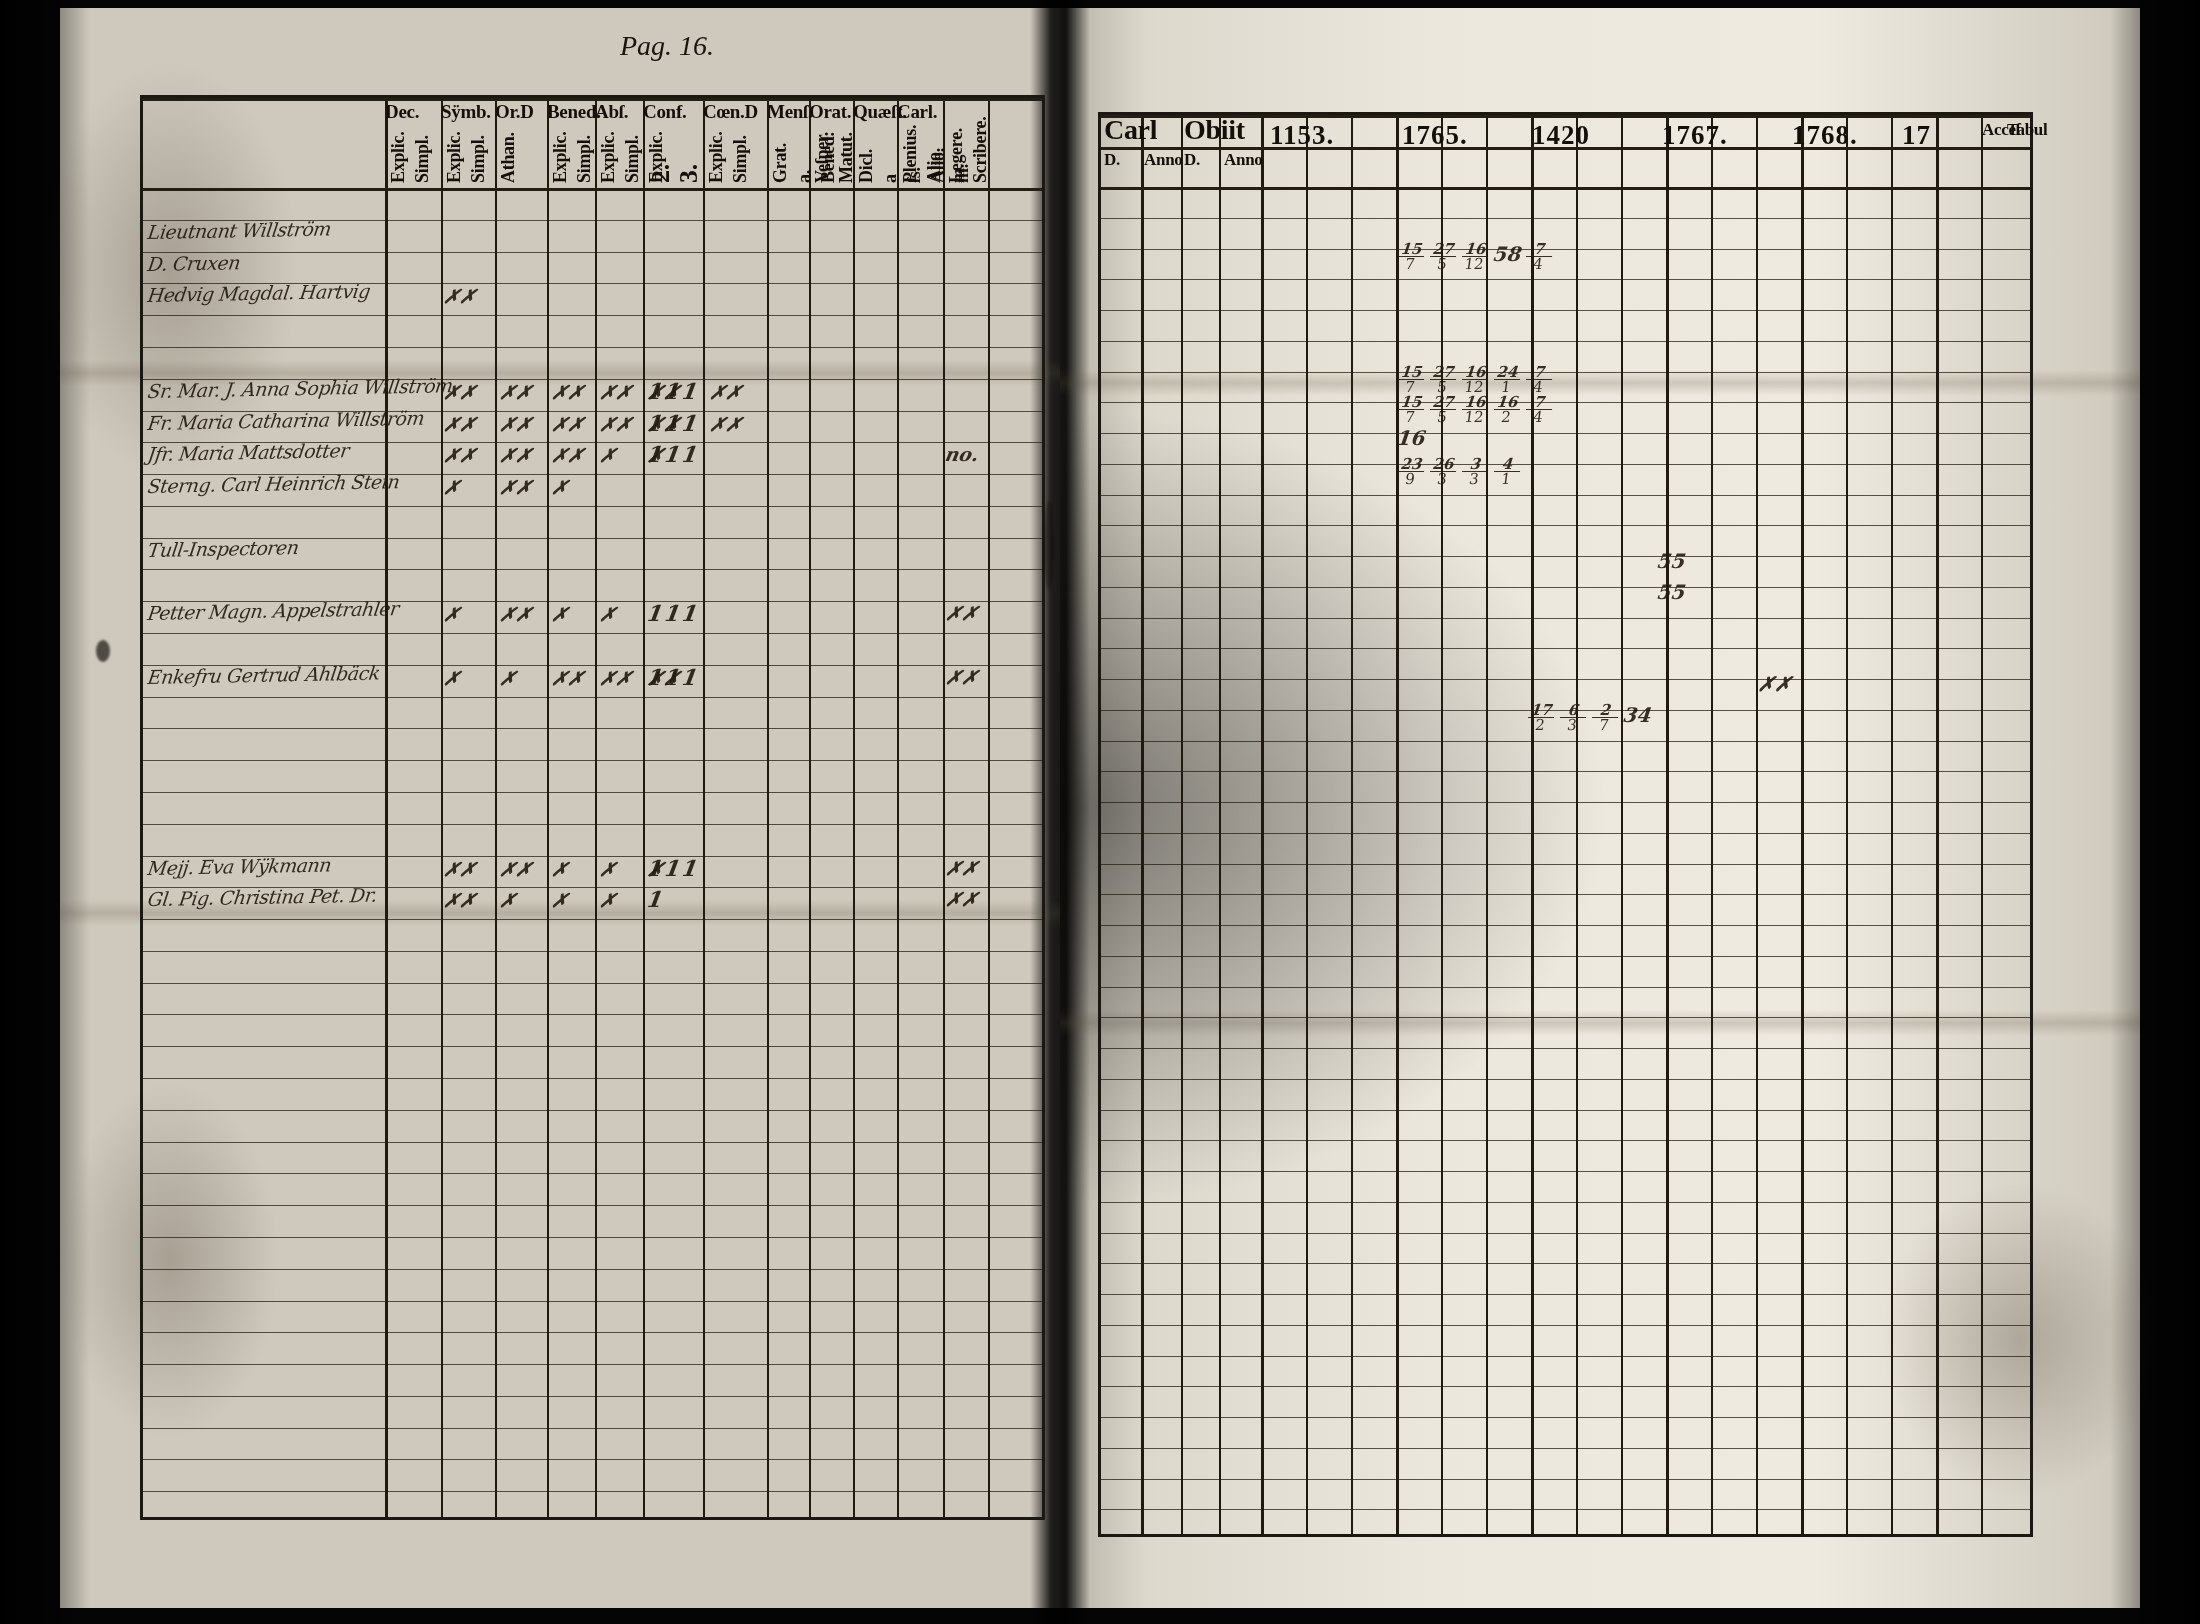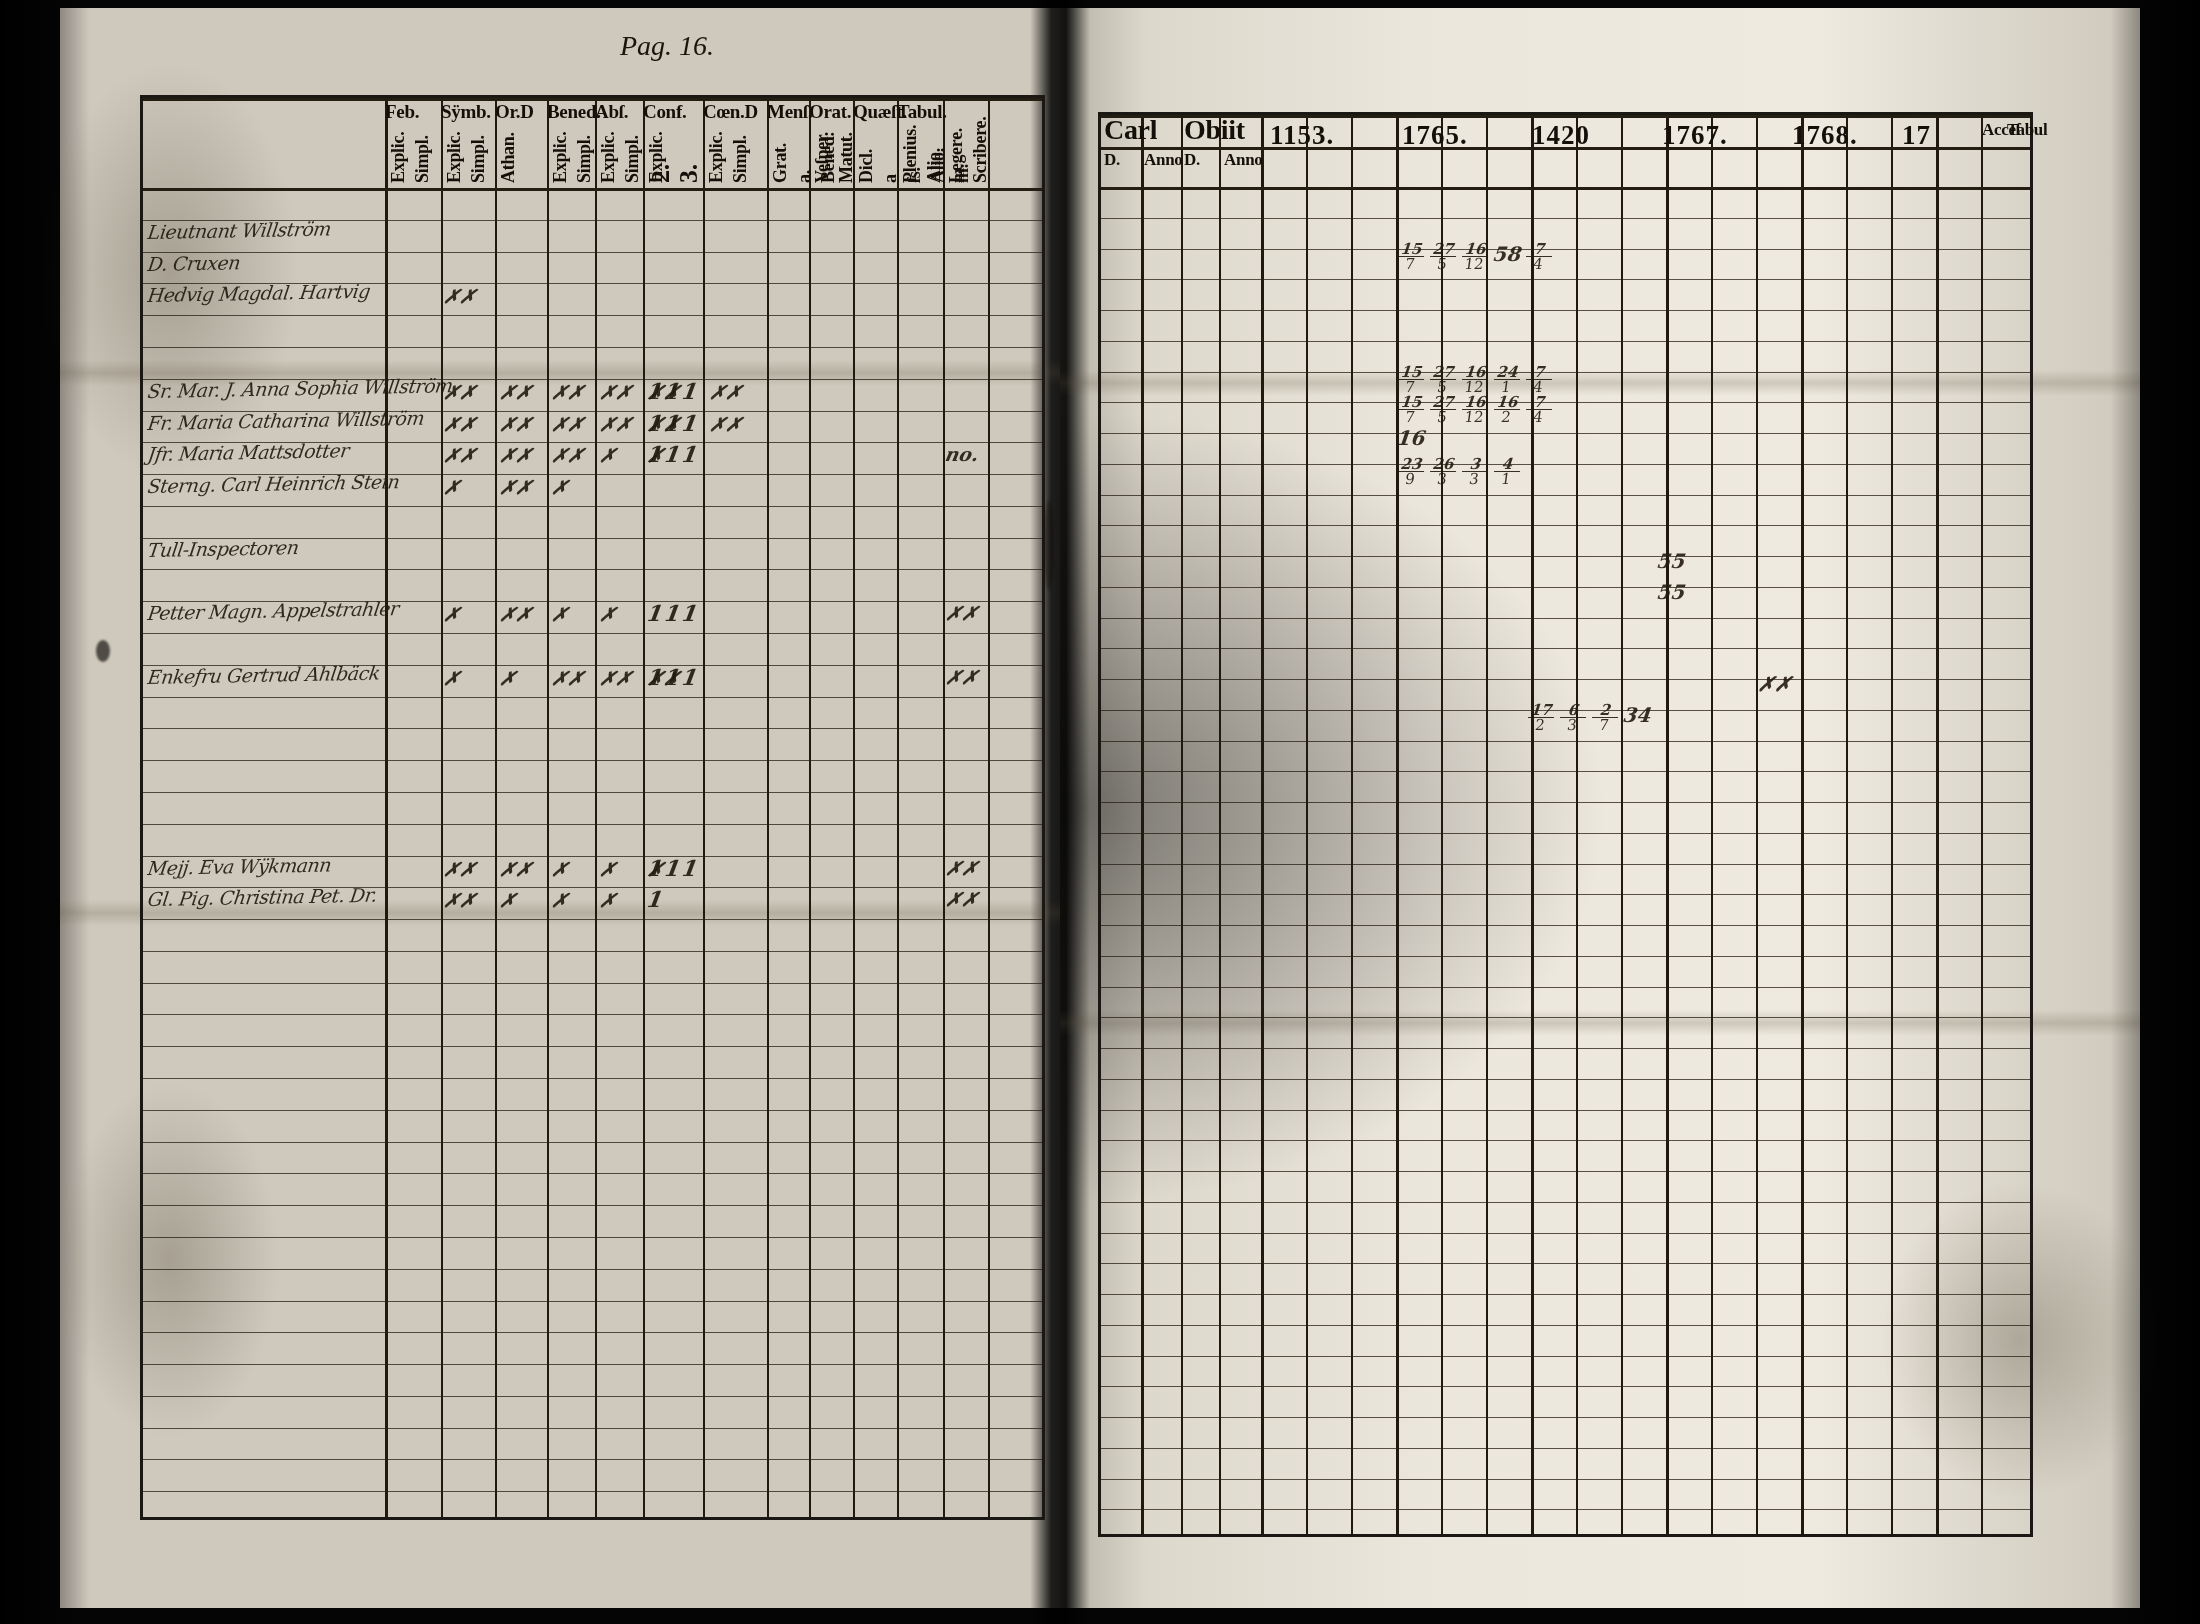--- a/index.html
+++ b/index.html
@@ -231,21 +231,21 @@
       <div class="hline thin" style="top: 1209.75px;"></div>
       <div class="hline thin" style="top: 1240.5px;"></div>
       <div class="hline thin" style="top: 1271.25px;"></div>
       <div class="hline thin" style="top: 1302px;"></div>
       <div class="hline thin" style="top: 1332.75px;"></div>
       <div class="hline thin" style="top: 1363.5px;"></div>
       <div class="hline thin" style="top: 1394.25px;"></div>
     </div>
 
   <div id="lheaders">
-      <div class="hdr hdr-h" style="left: 385px; top: 101px; width: 52px;">Feb.</div>
+      <div class="hdr hdr-h" style="left: 385px; top: 101px; width: 52px;">Dec.</div>
       <div class="hdr hdr-v" style="left: 388px; top: 127px; height: 56px;">Explic.</div>
       <div class="hdr hdr-v" style="left: 412px; top: 127px; height: 56px;">Simpl.</div>
       <div class="hdr hdr-h" style="left: 441px; top: 101px; width: 50px;">Sÿmb.</div>
       <div class="hdr hdr-v" style="left: 444px; top: 127px; height: 56px;">Explic.</div>
       <div class="hdr hdr-v" style="left: 468px; top: 127px; height: 56px;">Simpl.</div>
       <div class="hdr hdr-h" style="left: 495px; top: 101px; width: 48px;">Or.D</div>
       <div class="hdr hdr-v" style="left: 498px; top: 127px; height: 56px;">Athan.</div>
       <div class="hdr hdr-h" style="left: 547px; top: 101px; width: 44px;">Bened.</div>
       <div class="hdr hdr-v" style="left: 550px; top: 127px; height: 56px;">Explic.</div>
       <div class="hdr hdr-v" style="left: 574px; top: 127px; height: 56px;">Simpl.</div>
@@ -263,21 +263,21 @@
       <div class="hdr hdr-v" style="left: 818px; top: 127px; height: 56px;">Bened.</div>
       <div class="hdr hdr-h" style="left: 809px; top: 101px; width: 40px;">Orat.</div>
       <div class="hdr hdr-v" style="left: 812px; top: 127px; height: 56px;">Veſper.</div>
       <div class="hdr hdr-v" style="left: 836px; top: 127px; height: 56px;">Matut.</div>
       <div class="hdr hdr-h" style="left: 853px; top: 101px; width: 40px;">Quæſt.</div>
       <div class="hdr hdr-v" style="left: 856px; top: 127px; height: 56px;">Dicl.</div>
       <div class="hdr hdr-v" style="left: 880px; top: 127px; height: 56px;">a</div>
       <div class="hdr hdr-v" style="left: 904px; top: 127px; height: 56px;">ſs.</div>
       <div class="hdr hdr-v" style="left: 928px; top: 127px; height: 56px;">Alio.</div>
       <div class="hdr hdr-v" style="left: 952px; top: 127px; height: 56px;">m.</div>
-      <div class="hdr hdr-h" style="left: 897px; top: 101px; width: 42px;">Tabul.</div>
+      <div class="hdr hdr-h" style="left: 897px; top: 101px; width: 42px;">Carl.</div>
       <div class="hdr hdr-v" style="left: 900px; top: 127px; height: 56px;">Plenius.</div>
       <div class="hdr hdr-v" style="left: 924px; top: 127px; height: 56px;">Alio.</div>
       <div class="hdr hdr-v" style="left: 948px; top: 127px; height: 56px;">m.</div>
       <div class="hdr hdr-v" style="left: 946px; top: 127px; height: 56px;">Legere.</div>
       <div class="hdr hdr-v" style="left: 970px; top: 127px; height: 56px;">Scribere.</div>
       <div class="hdr hdr-v" style="font-size: 26px; left: 646px; top: 125px; height: 58px;">2.</div>
       <div class="hdr hdr-v" style="font-size: 26px; left: 674px; top: 125px; height: 58px;">3.</div>
     </div>
   <div id="rheaders">
       <div class="hdr hdr-big" style="left: 1104px; top: 114px; width: 78px;">Carl</div>

